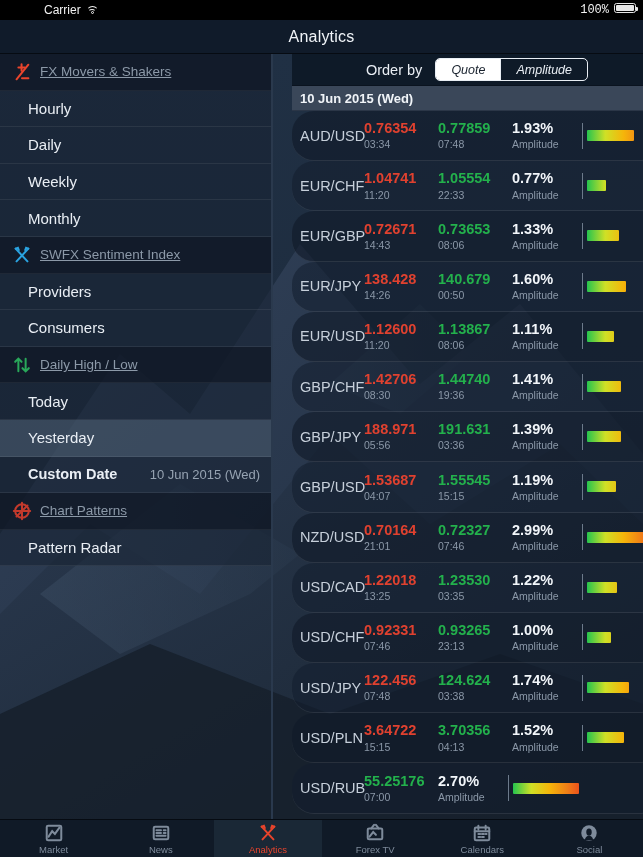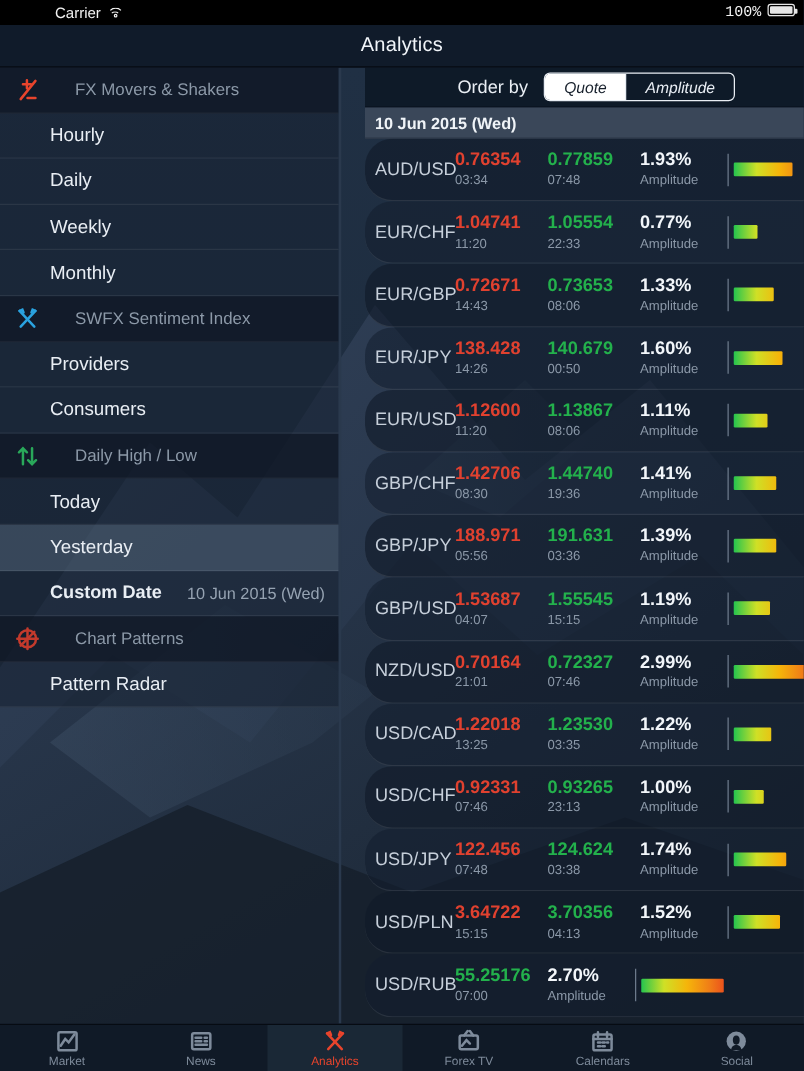--- a/index.html
+++ b/index.html
@@ -51,28 +51,29 @@
   }
   .bg svg{ position:absolute; inset:0; width:100%; height:100%; }
 
   
   .sidebar{
     position:absolute; top:54px; left:0; width:271px; height:765px;
     z-index:10; overflow:hidden;
   }
   .sb-row{
     position:relative; height:36.6px; display:flex; align-items:center;
-    padding-left:40px; font-size:15px; color:#e9eef4;
+    padding-left:28px; font-size:15px; color:#e9eef4;
     border-bottom:1px solid rgba(255,255,255,0.07);
     background:rgba(22,33,48,0.80);
   }
   .sb-row.group{
     background:rgba(16,25,38,0.86);
-    color:#8c99a8; font-size:13.5px; padding-left:60px;
+    color:#8c99a8; font-size:13.5px; padding-left:40px;
     border-bottom:1px solid rgba(255,255,255,0.06);
+    text-decoration:underline;
   }
   .sb-row.item{ background:rgba(24,36,52,0.62); }
   .sb-row.item.selected{ background:rgba(63,79,97,0.80); }
   .sb-row .gicon{
     position:absolute; left:10px; top:50%; transform:translateY(-50%);
     width:24px; height:24px; display:flex; align-items:center; justify-content:center;
   }
   .sb-row .detail{
     margin-left:auto; margin-right:11px; font-size:13px; color:#96a3b2; font-weight:normal;
   }

